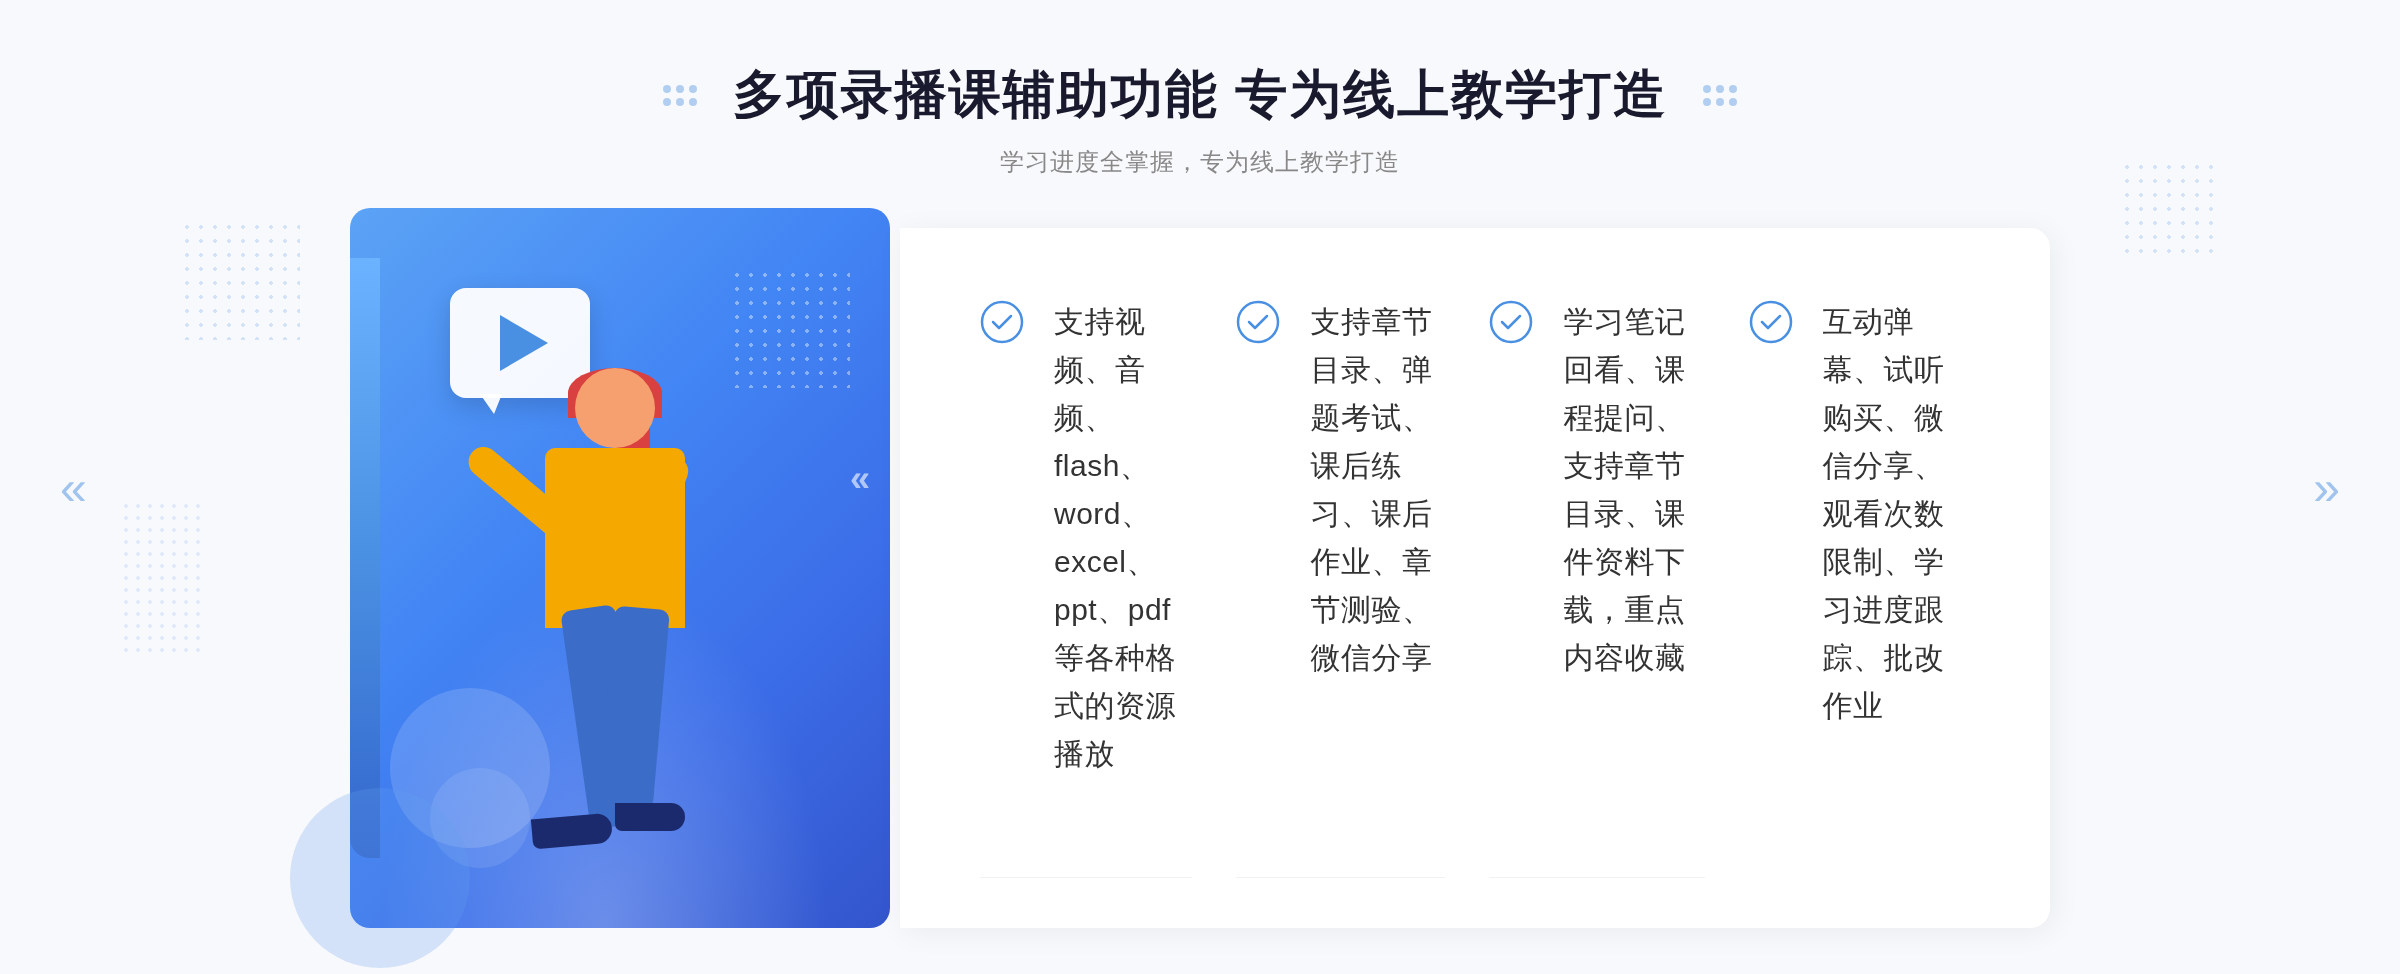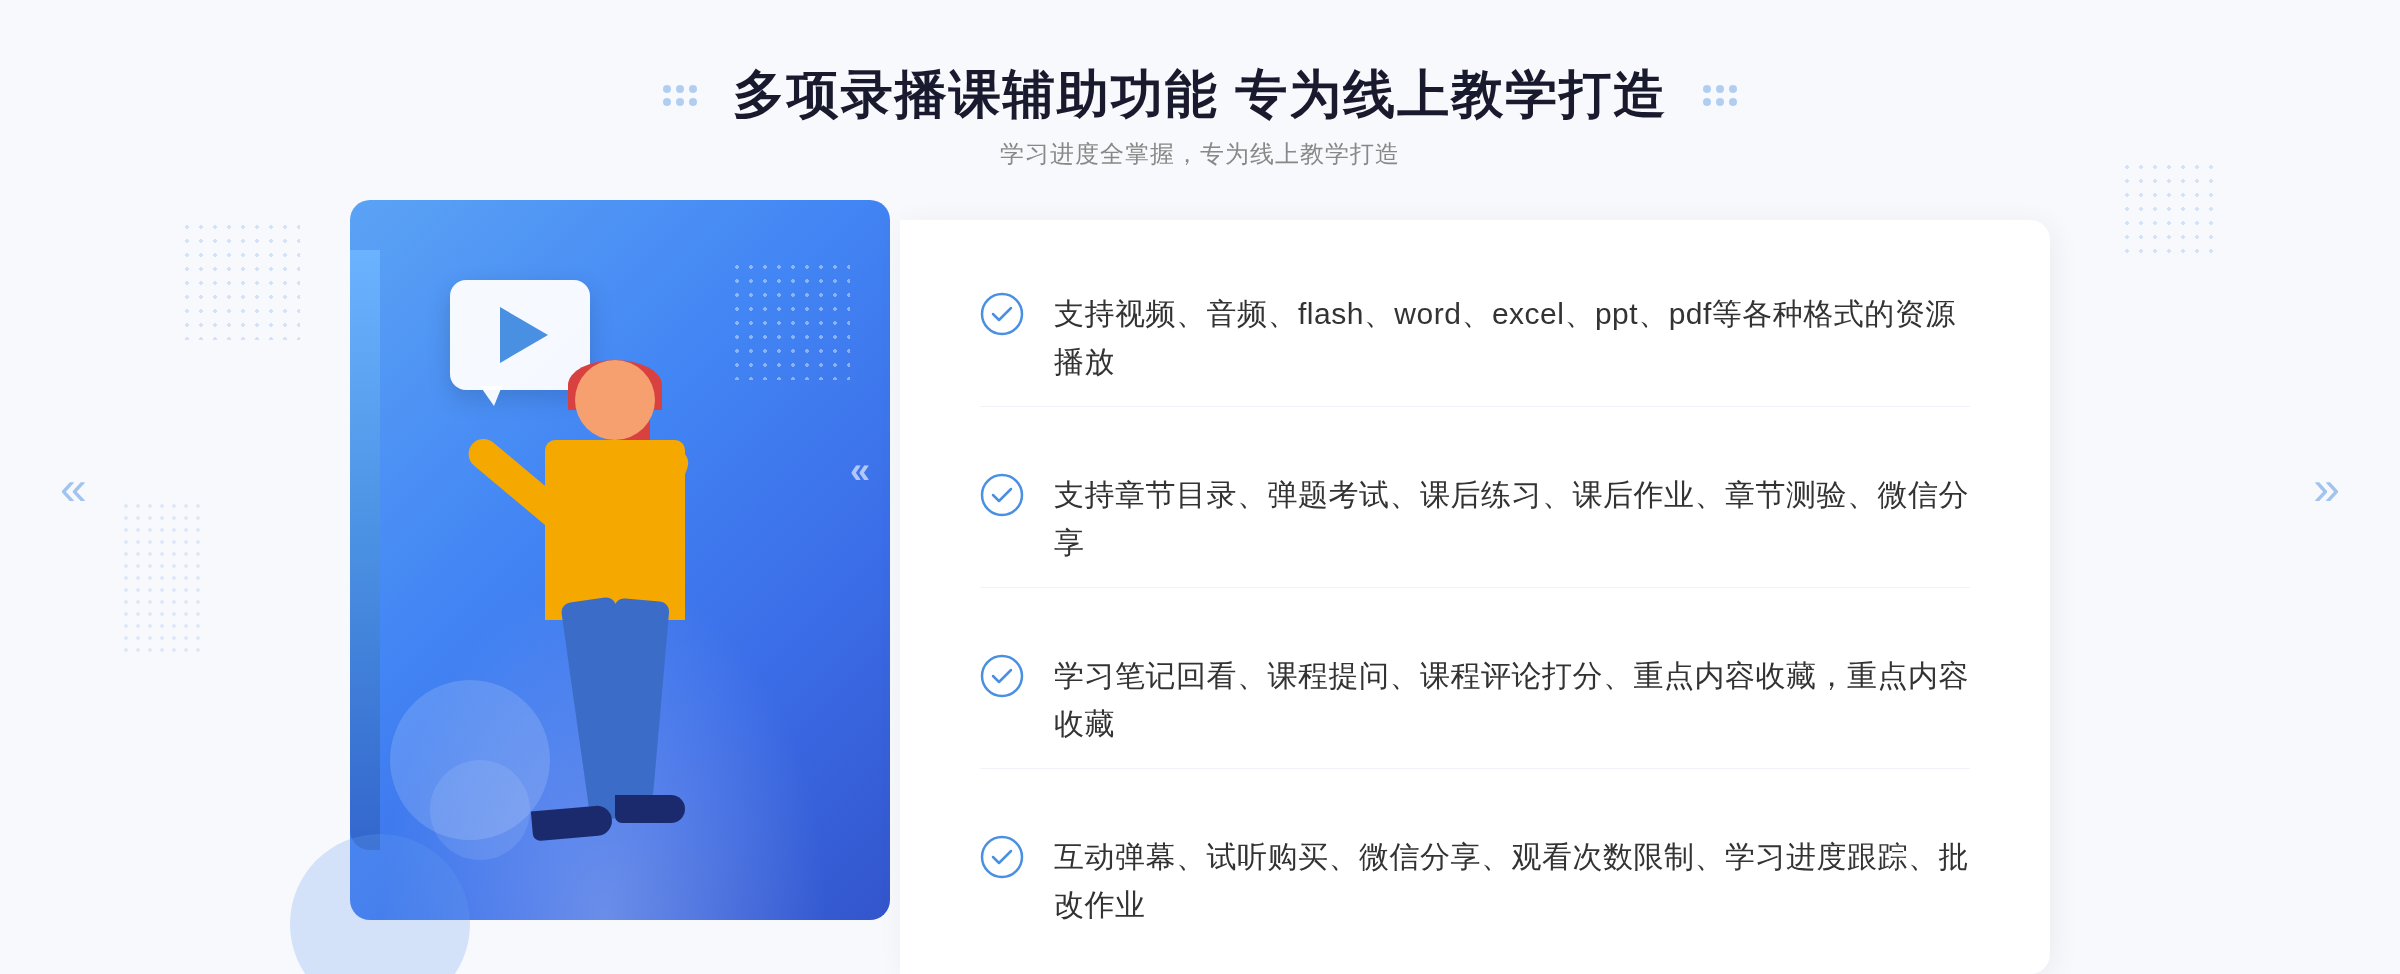--- a/index.html
+++ b/index.html
@@ -87,21 +87,21 @@
       text-align: center;
       margin-bottom: 50px;
       position: relative;
     }
 
     .header-title-row {
       display: flex;
       align-items: center;
       justify-content: space-between;
       gap: 36px;
-      margin-bottom: 8px;
+      margin-bottom: 16px;
     }
 
     .page-title {
       font-size: 52px;
       font-weight: 600;
       color: #1a1a2e;
       letter-spacing: 2px;
     }
 
     .page-subtitle {
@@ -382,22 +382,22 @@
     }
 
     
     .features-area {
       flex: 1;
       background: white;
       border-radius: 0 20px 20px 0;
       padding: 50px 80px 50px 80px;
       box-shadow: 4px 4px 30px rgba(0,0,0,0.06);
       display: flex;
-      flex-direction: column;
-      justify-content: space-between;
+      flex-direction: row;
+      justify-content: center;
       margin-left: -10px;
       position: relative;
       z-index: 2;
       gap: 44px;
     }
 
     .feature-item {
       display: flex;
       align-items: flex-start;
       gap: 30px;
@@ -617,21 +617,21 @@
         <span class="feature-text">支持章节目录、弹题考试、课后练习、课后作业、章节测验、微信分享</span>
       </div>
 
       <div class="feature-item">
         <div class="check-icon">
           <svg viewBox="0 0 44 44" fill="none" xmlns="http://www.w3.org/2000/svg">
             <circle cx="22" cy="22" r="20" stroke="#4a90e2" stroke-width="2.5"></circle>
             <path d="M13 22 L19 28 L31 16" stroke="#4a90e2" stroke-width="2.5" stroke-linecap="round" stroke-linejoin="round"></path>
           </svg>
         </div>
-        <span class="feature-text">学习笔记回看、课程提问、课程评论打分、重点内容收藏，重点内容收藏</span>
+        <span class="feature-text">学习笔记回看、课程提问、支持章节目录、课件资料下载，重点内容收藏</span>
       </div>
 
       <div class="feature-item">
         <div class="check-icon">
           <svg viewBox="0 0 44 44" fill="none" xmlns="http://www.w3.org/2000/svg">
             <circle cx="22" cy="22" r="20" stroke="#4a90e2" stroke-width="2.5"></circle>
             <path d="M13 22 L19 28 L31 16" stroke="#4a90e2" stroke-width="2.5" stroke-linecap="round" stroke-linejoin="round"></path>
           </svg>
         </div>
         <span class="feature-text">互动弹幕、试听购买、微信分享、观看次数限制、学习进度跟踪、批改作业</span>

